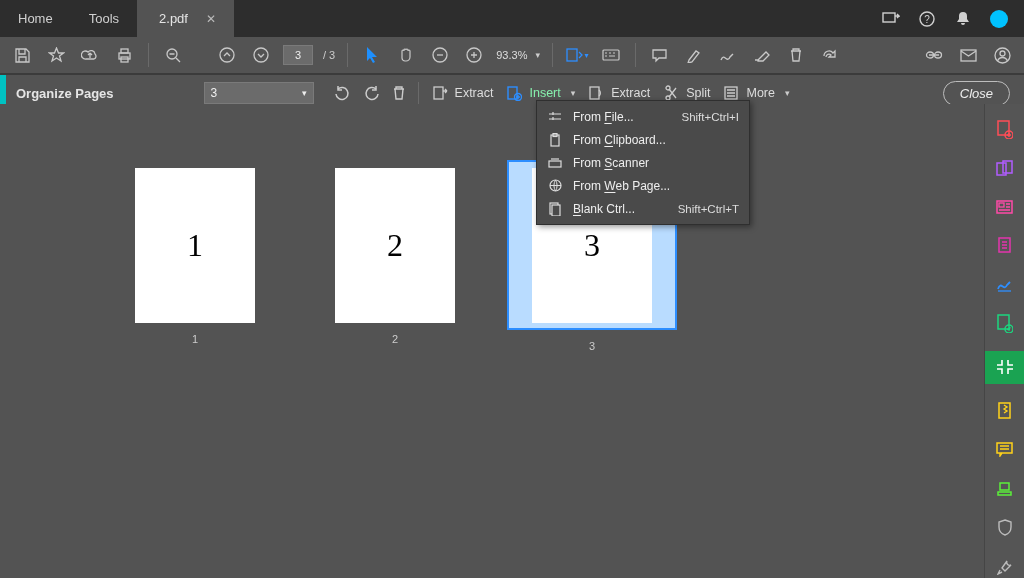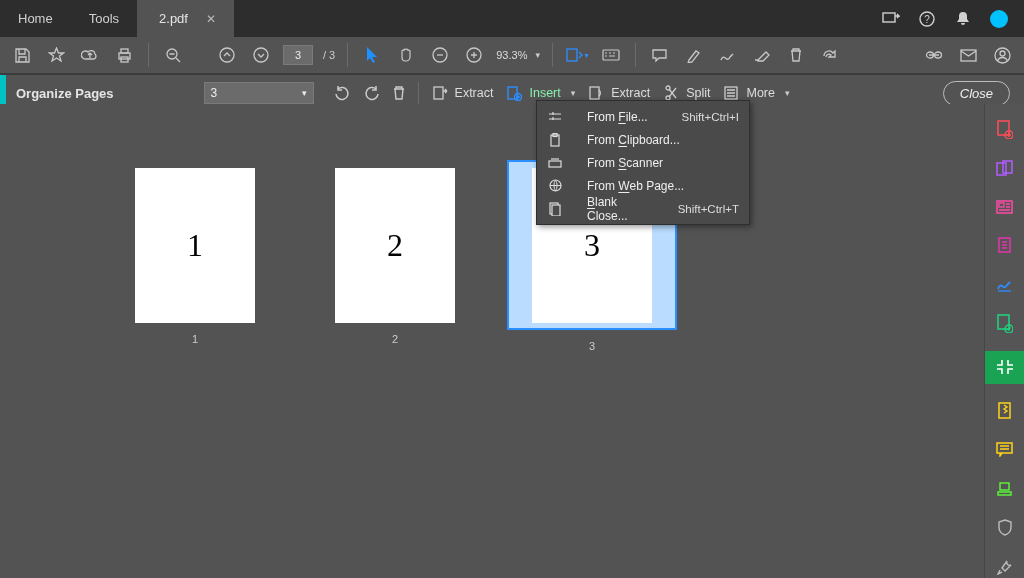--- a/index.html
+++ b/index.html
@@ -52,21 +52,21 @@
   .rail { position:absolute; top:104px; right:0; bottom:0; width:40px; background:#555555; border-left:1px solid #454545; display:flex; flex-direction:column; align-items:center; padding-top:14px; gap:16px; }
   .rail-item { width:24px; height:24px; display:flex; align-items:center; justify-content:center; font-size:15px; }
   .rail-item.active-bg { background:#1aa352; width:40px; height:34px; }
   .c-red{color:#ff4d57;} .c-purple{color:#b15cff;} .c-pink{color:#ff4aa8;}
   .c-magenta{color:#e335ad;} .c-blue{color:#2d8eff;} .c-green{color:#1cd67f;}
   .c-yellow{color:#ffd21a;} .c-lime{color:#5bf03a;}
   .c-gray{color:#bcbcbc;}
 
   
   .menu { position:absolute; top:100px; left:536px; width:214px; background:#4a4a4a; border:1px solid #2f2f2f; box-shadow:2px 2px 6px rgba(0,0,0,.4); padding:4px 0; z-index:50; }
-  .menu-item { display:flex; align-items:center; height:23px; padding:0 10px; font-size:12px; color:#eee; gap:24px; }
+  .menu-item { display:flex; align-items:center; height:23px; padding:0 10px; font-size:12px; color:#eee; gap:10px; }
   .menu-item .mi-icon { width:16px; height:16px; display:flex; align-items:center; justify-content:center; color:#ddd; }
   .menu-item .mi-label { flex:1; }
   .menu-item .mi-short { font-size:11.5px; color:#ddd; }
   .menu-item .underline { text-decoration: underline; text-underline-offset:2px; }
 
   svg { display:block; }
   .caret-down::after{content:"▾"; font-size:9px; margin-left:4px; color:#ccc;}
 </style>
 </head>
 <body>
@@ -453,16 +453,16 @@
       </span>
     <span class="mi-label"><span>From </span><span class="underline">W</span><span>eb Page...</span></span>
   </div>
   <div class="menu-item">
     <span class="mi-icon">
         <svg width="12" height="14" viewBox="0 0 12 14">
           <rect x="1" y="1" width="8" height="11" fill="none" stroke="currentColor" stroke-width="1.2"></rect>
           <rect x="3" y="3" width="8" height="11" fill="#4a4a4a" stroke="currentColor" stroke-width="1.2"></rect>
         </svg>
       </span>
-    <span class="mi-label"><span class="underline">B</span><span>lank Close...</span></span>
+    <span class="mi-label"><span class="underline">B</span><span>lank Ctrl...</span></span>
     <span class="mi-short">Shift+Ctrl+T</span>
   </div>
 </div>
 
 </body></html>

